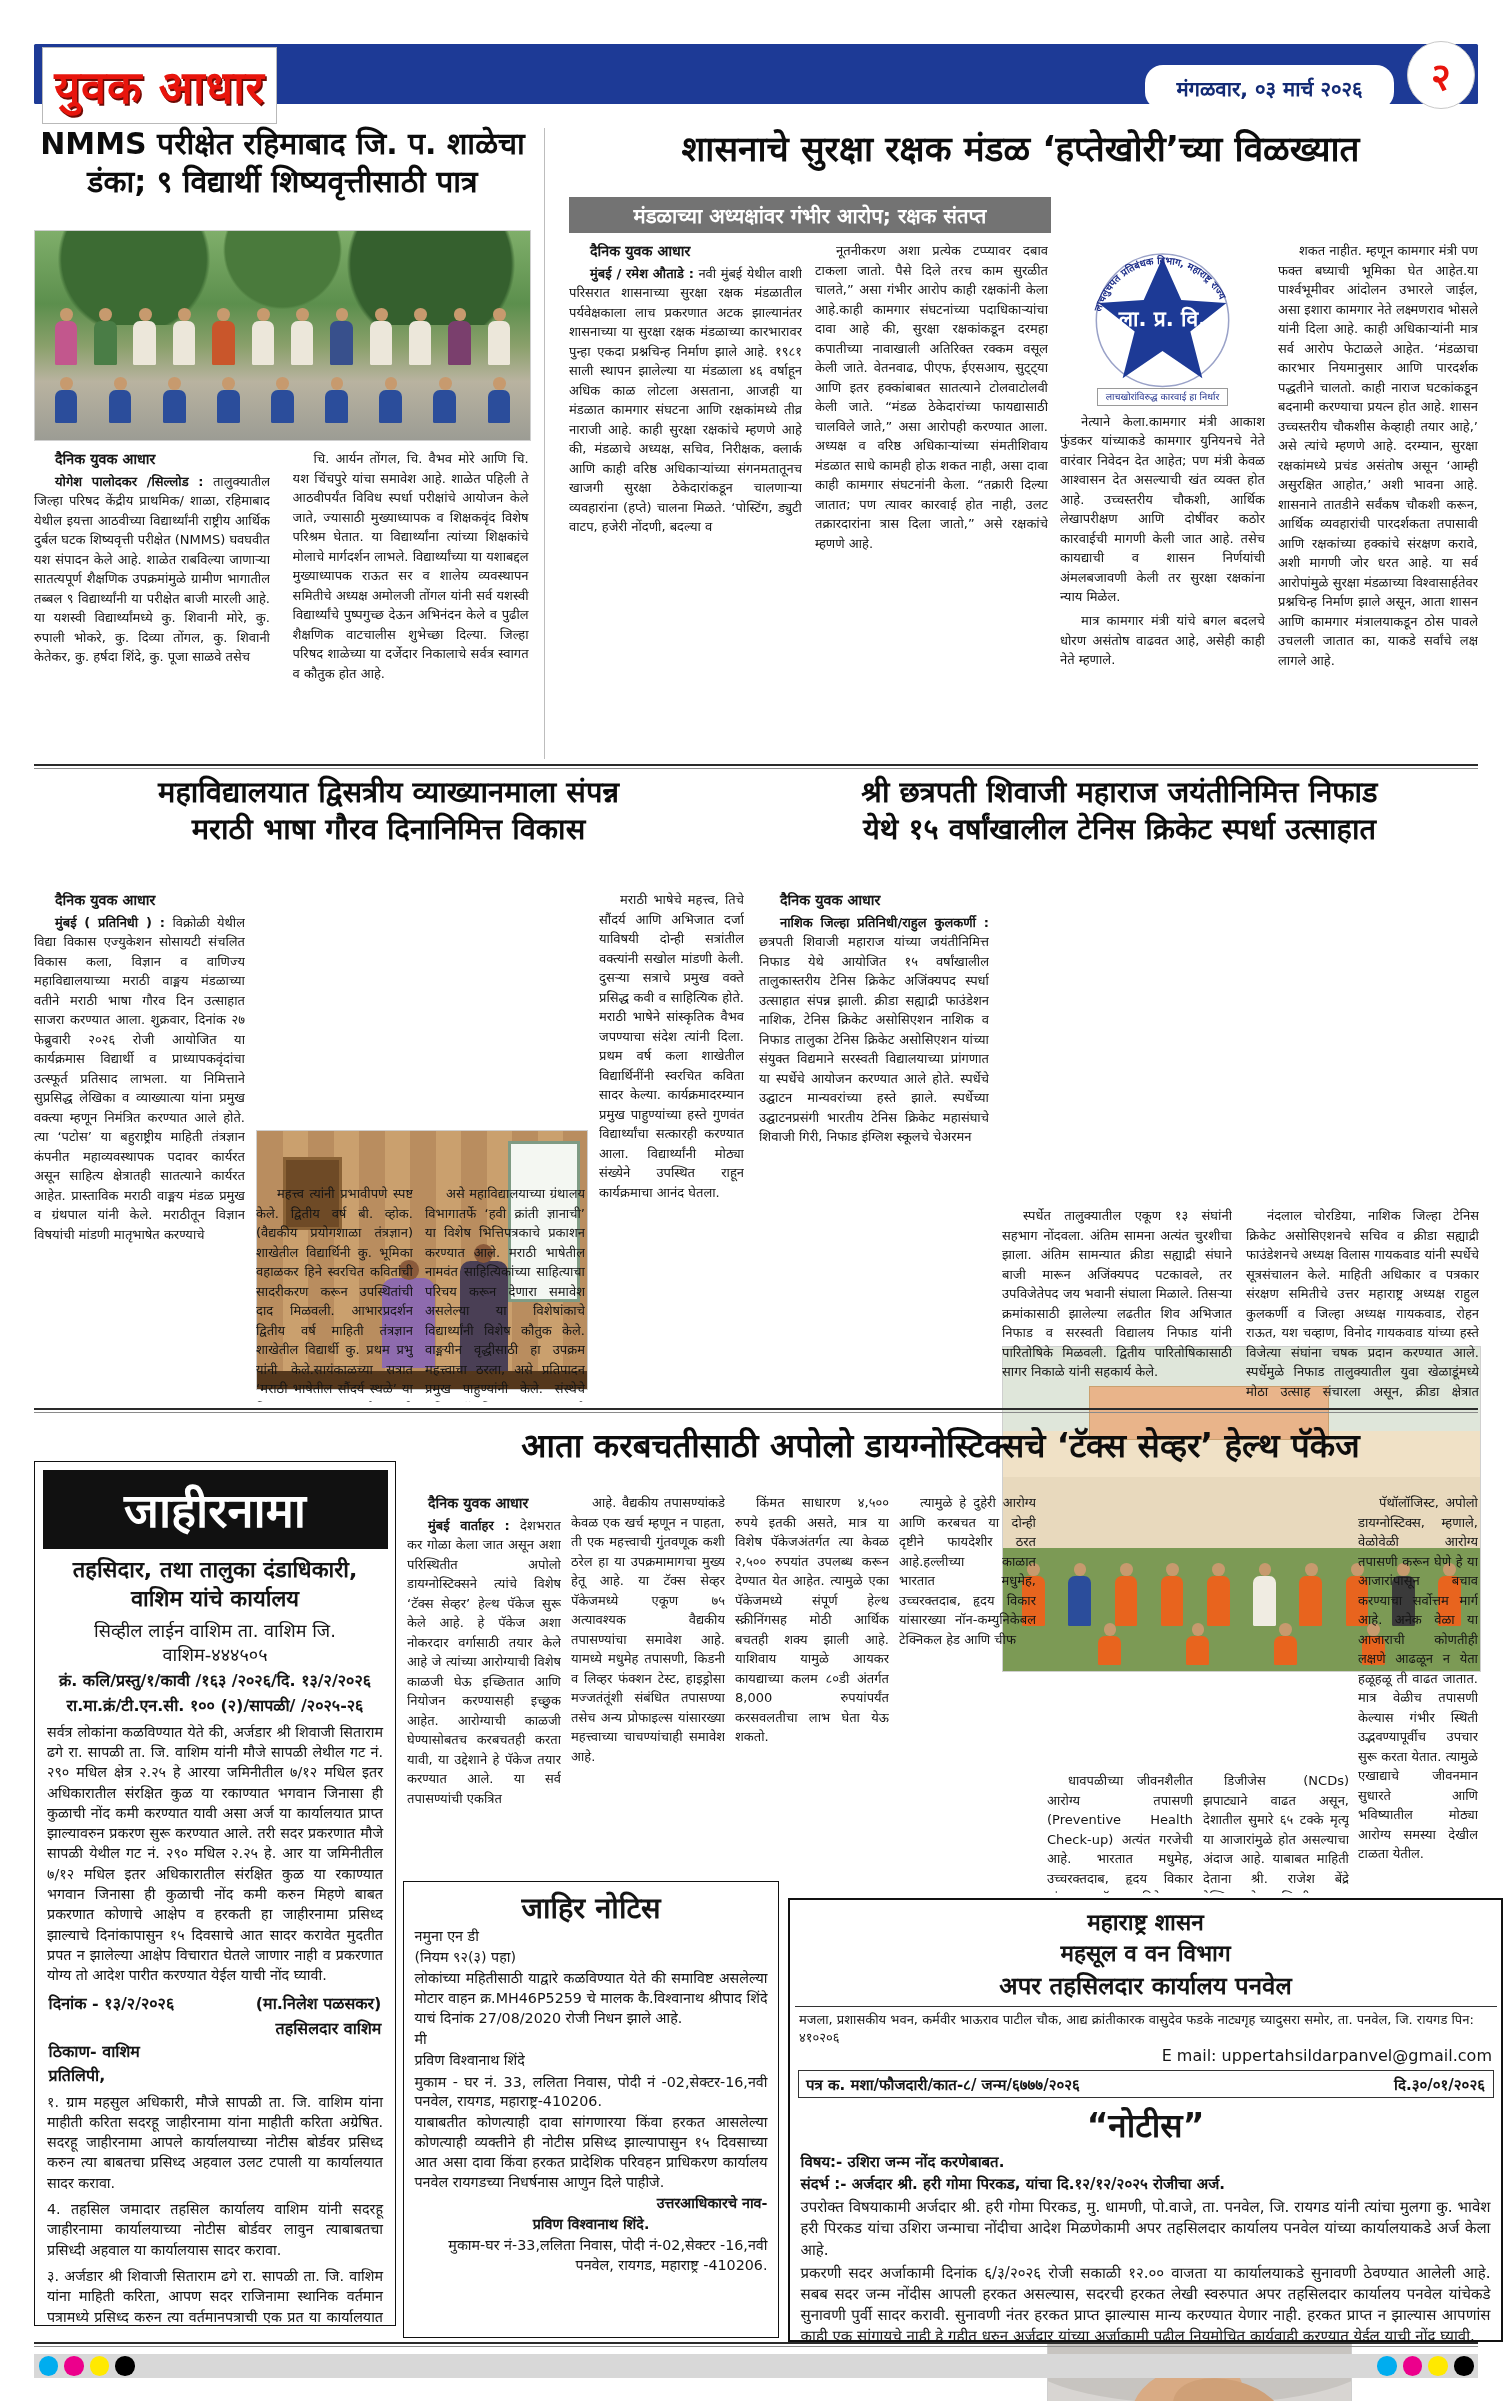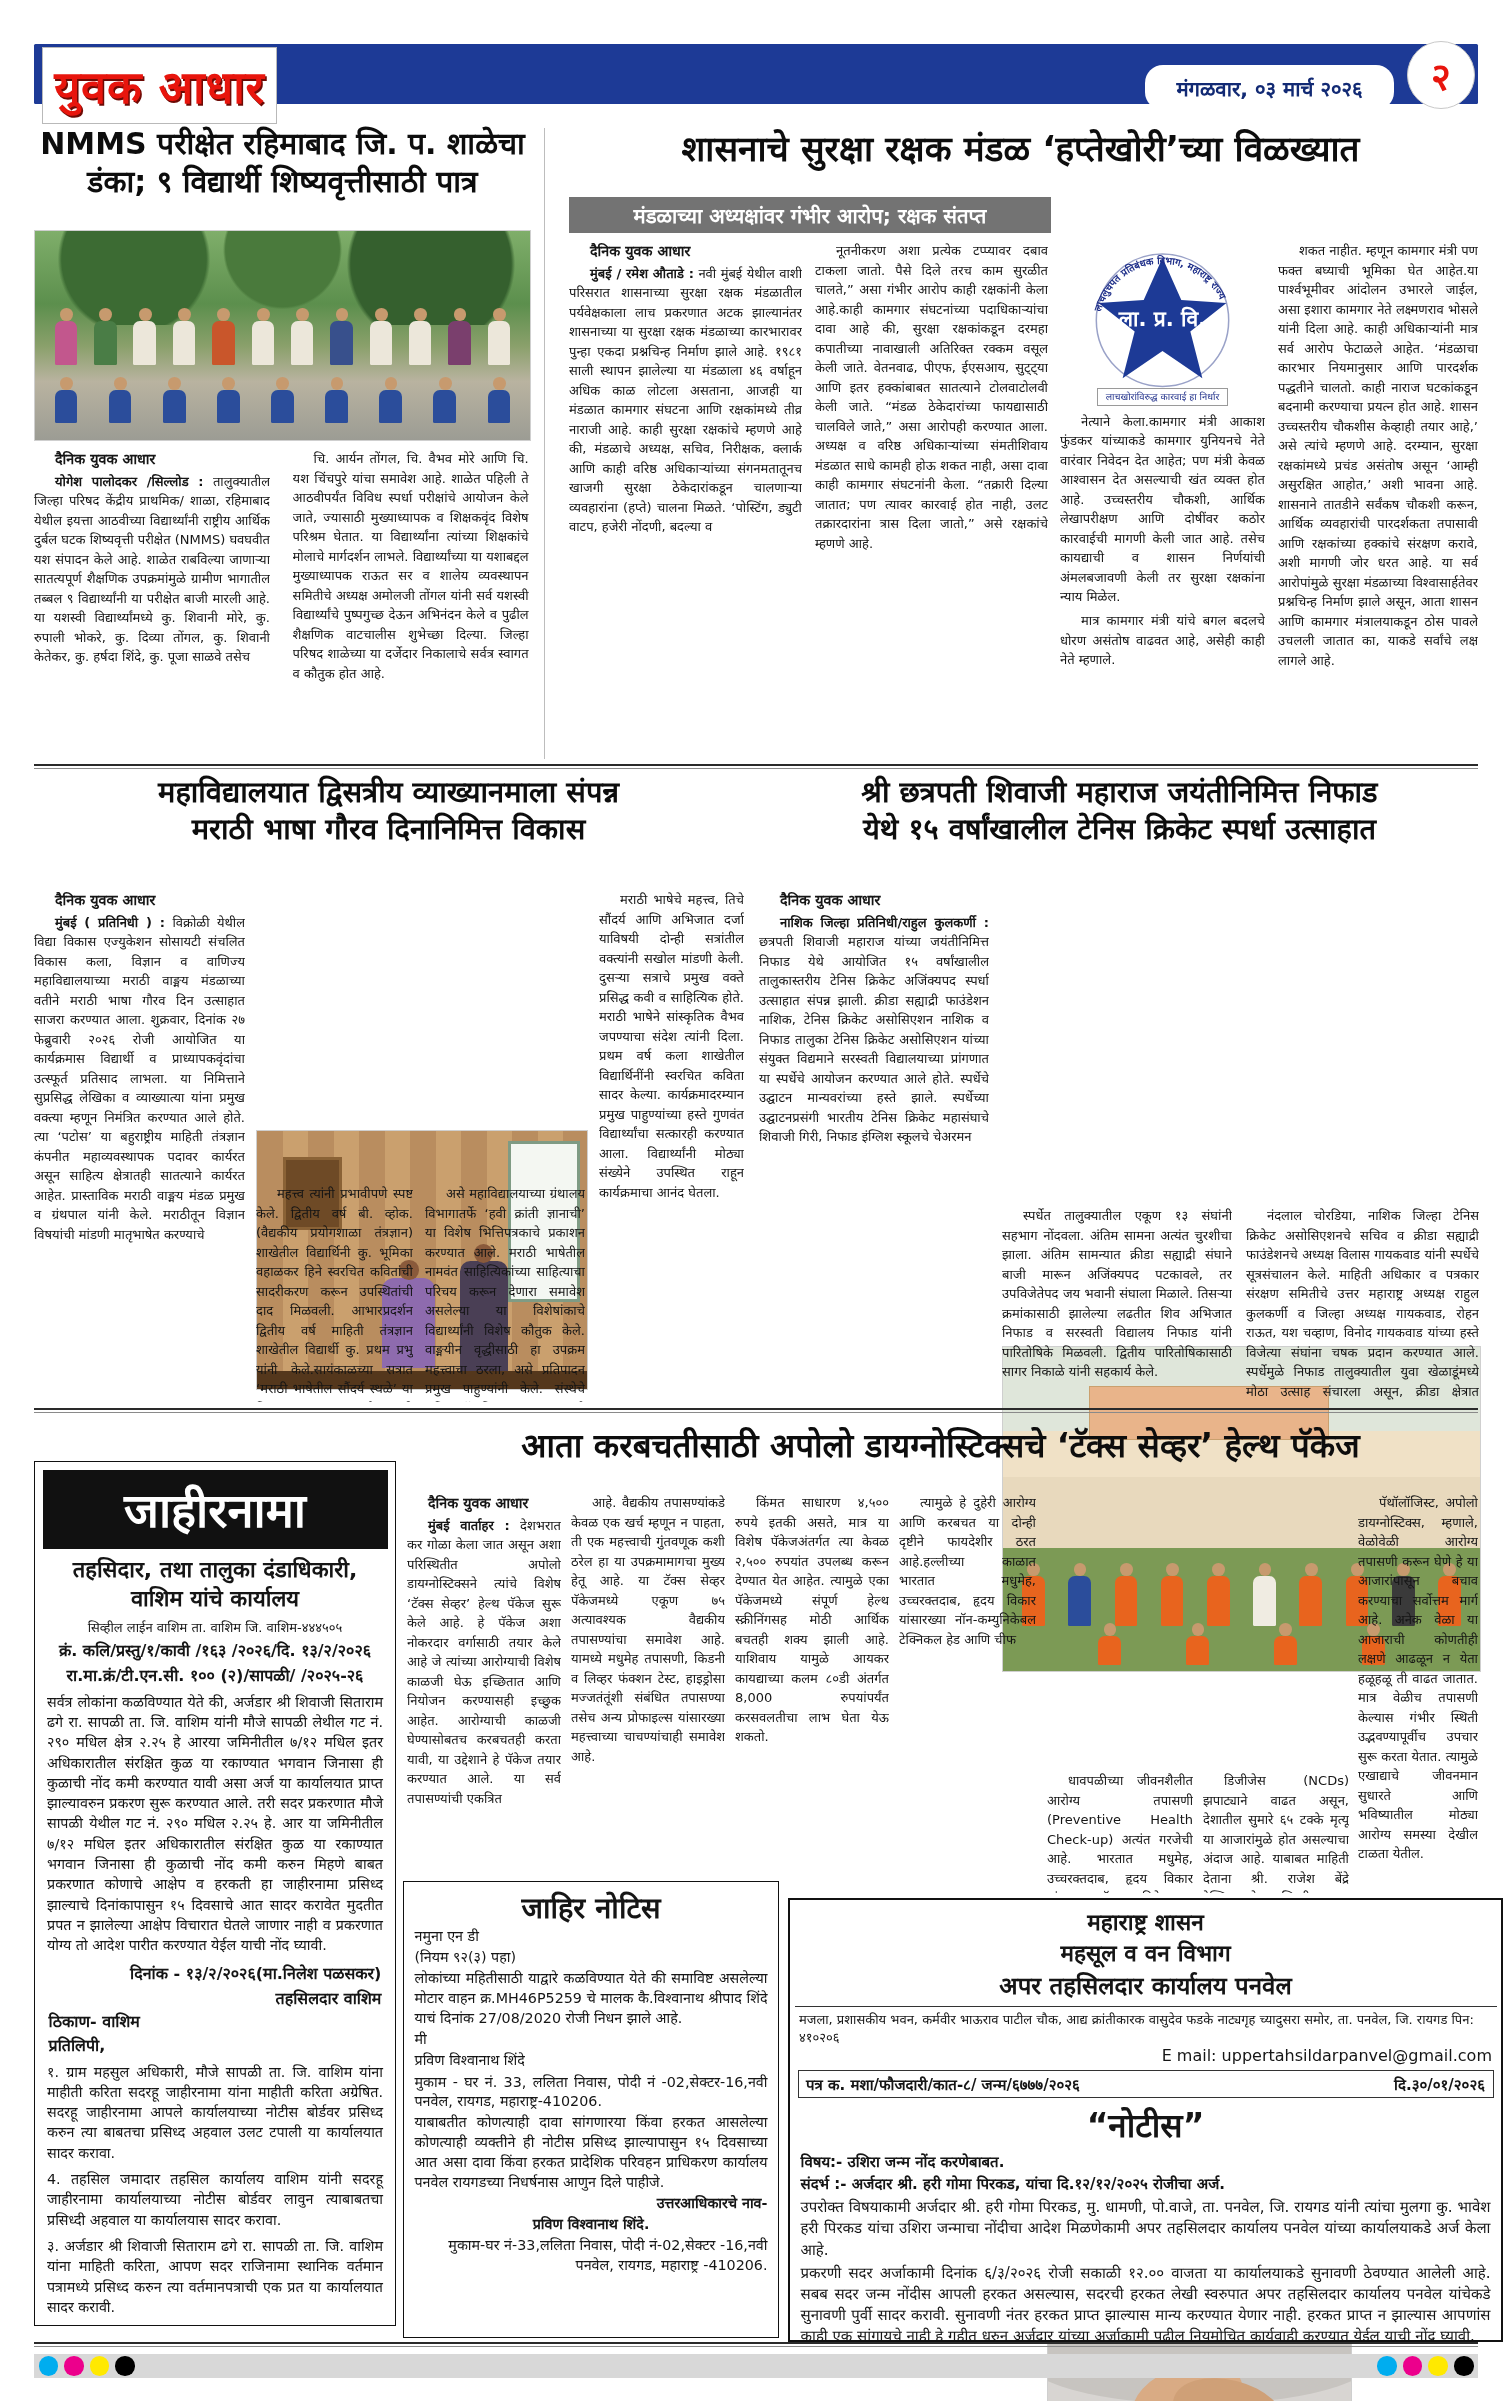--- a/index.html
+++ b/index.html
@@ -66,24 +66,24 @@
   .ph-apollo .hand.h1{left:83px;top:45px;transform:rotate(-18deg);}
   .ph-apollo .hand.h2{left:124px;top:59px;transform:rotate(14deg);background:#cfa077;}
   
   .emblem{display:flex;flex-direction:column;align-items:center;}
   .ribbon{border:0.8px solid #9a9a9a;background:#fff;font-size:9.4px;color:#20308a;padding:1.5px 7.5px;margin-top:-4.5px;}
   
   .nbox{border:1.5px solid #111;background:#fff;overflow:hidden;}
   .jn-band{background:#111;color:#fff;font-size:47px;font-weight:bold;text-align:center;
            margin:7.5px;padding:7.5px 0;}
   .jn-office{font-size:22px;font-weight:bold;text-align:center;line-height:1.3;margin:4.5px 9px;}
-  .jn-line{font-size:13px;text-align:center;margin:1.5px 7.5px;}
+  .jn-line{font-size:18px;text-align:center;margin:1.5px 7.5px;}
   .jn-ref{font-size:16px;font-weight:bold;text-align:center;margin:3px 7.5px;}
   .jn-body{font-size:14.3px;line-height:1.42;text-align:justify;margin:6px 12px;}
-  .jn-row{display:flex;justify-content:flex-end;font-size:16px;font-weight:bold;margin:3px 13.6px;}
+  .jn-row{display:flex;justify-content:space-between;font-size:16px;font-weight:bold;margin:3px 13.6px;}
   .jn-left{font-size:16px;font-weight:bold;margin:1.5px 13.6px;}
   .jn-right{font-size:16px;font-weight:bold;text-align:right;margin:1.5px 13.6px;}
   .sm-title{font-size:29px;font-weight:bold;text-align:center;margin:4.5px 0 1.5px 0;}
   .sm-body{font-size:14.3px;line-height:1.38;text-align:justify;margin:1.5px 10.5px;}
   .gv-t1{font-size:22.6px;font-weight:bold;text-align:center;margin-top:6px;}
   .gv-t2{font-size:22.6px;font-weight:bold;text-align:center;}
   .gv-t3{font-size:24px;font-weight:bold;text-align:center;border-bottom:1.5px solid #333;padding-bottom:4.5px;margin:0 4.5px;}
   .gv-addr{font-size:13px;margin:4.5px 9px 0 9px;line-height:1.35;}
   .gv-email{font-size:16px;text-align:right;margin:0 9px;}
   .gv-ref{display:flex;justify-content:space-between;border:0.8px solid #333;margin:4.5px 7.5px;

